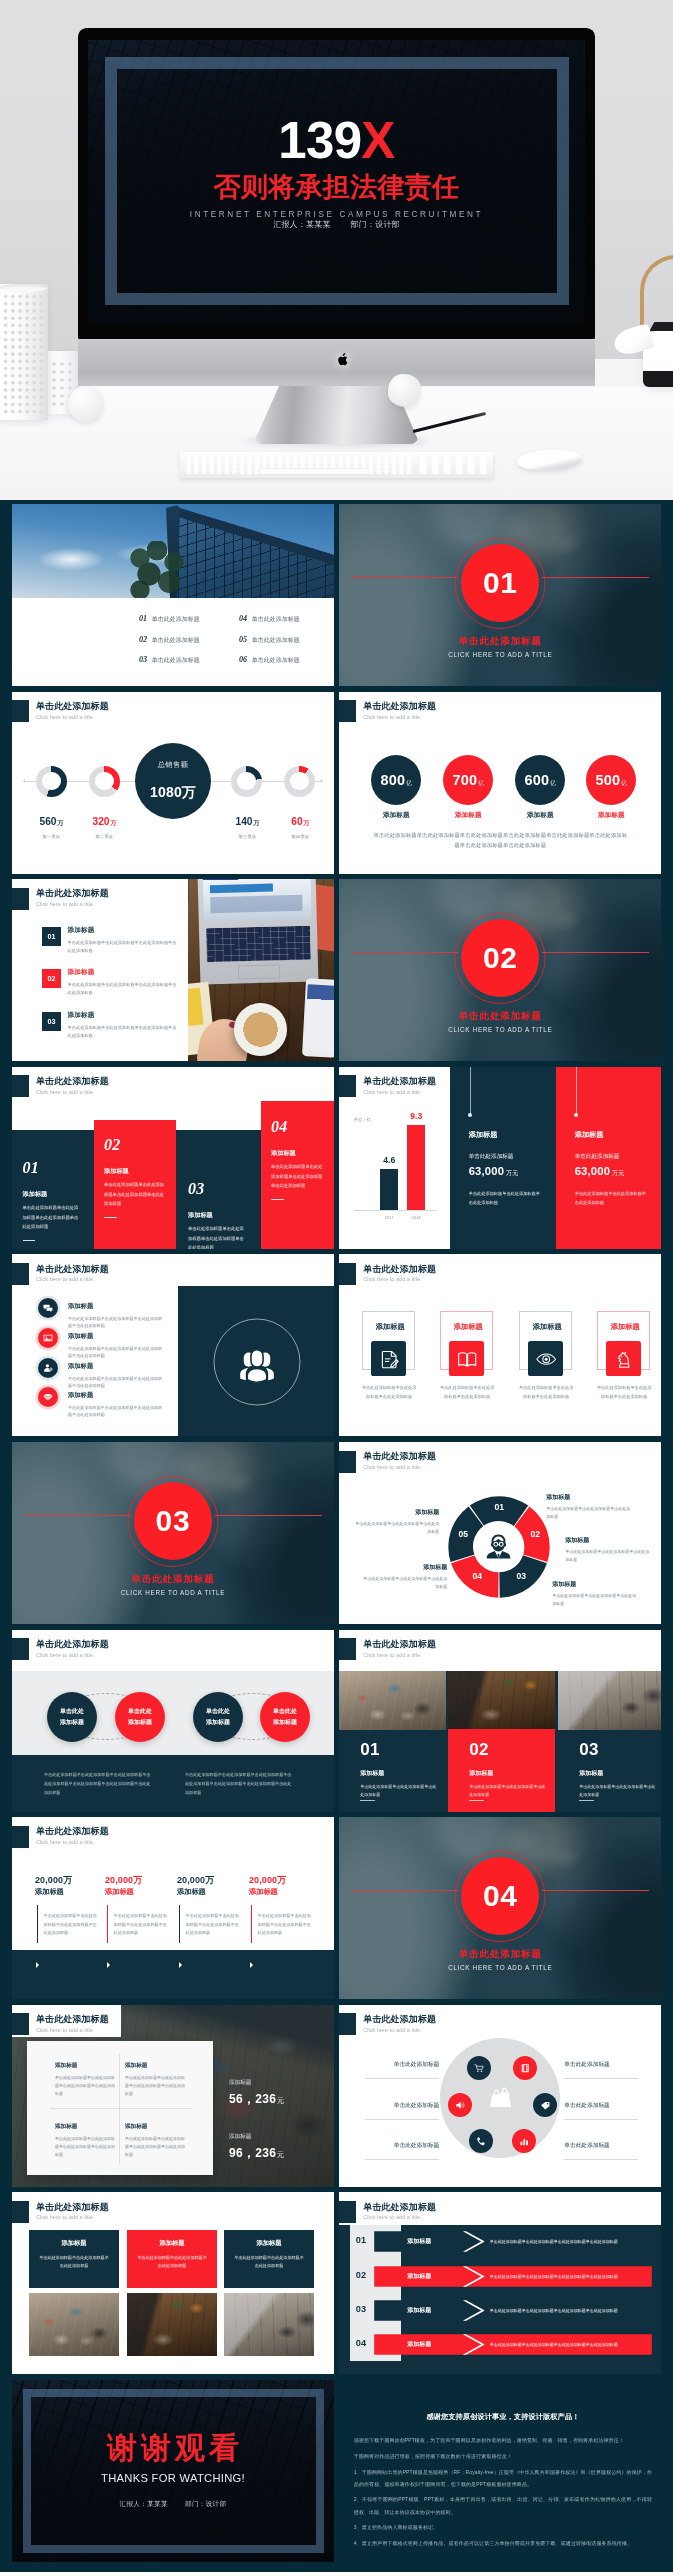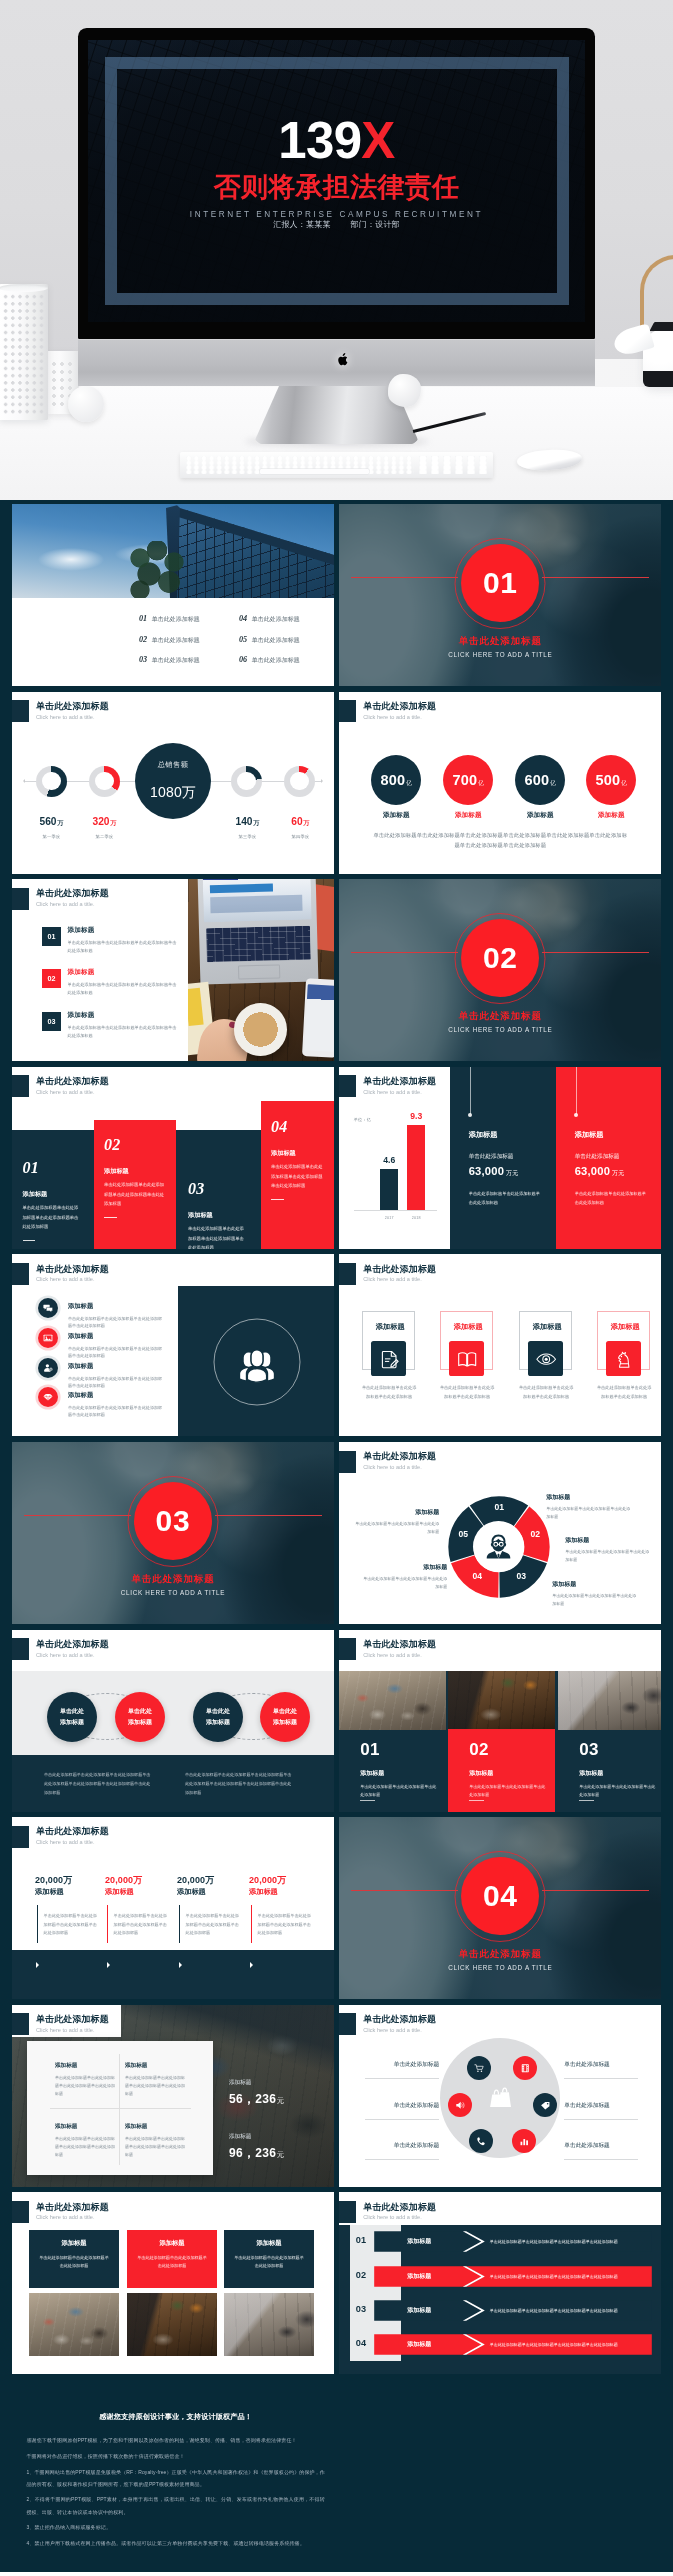--- a/index.html
+++ b/index.html
@@ -163,21 +163,21 @@
 
 
 .s-donut{background:#fff}
 .dn-axis{position:absolute;left:13px;width:296px;top:89px;height:0.7px;background:#d4d6d9}
 .dn-arrow-l{position:absolute;left:10.5px;top:87px;width:0;height:0;border:2.6px solid transparent;border-right-color:#c9cbce;border-left:0}
 .dn-arrow-r{position:absolute;left:309px;top:87px;width:0;height:0;border:2.6px solid transparent;border-left-color:#c9cbce;border-right:0}
 .dn{position:absolute;top:74px;width:31px;height:31px;border-radius:50%;z-index:2}
 .dn i{position:absolute;left:6.3px;top:6.3px;right:6.3px;bottom:6.3px;background:#fff;border-radius:50%}
 .dn-center{position:absolute;left:123px;top:51px;width:76px;height:76px;border-radius:50%;background:#11303f;z-index:3;display:flex;flex-direction:column;align-items:center;justify-content:center;color:#fff}
 .dn-cl{font-size:7.2px;letter-spacing:0.5px;color:#e6ebee}
-.dn-cv{margin-top:14px;font-size:14px;font-weight:normal;letter-spacing:0.2px}
+.dn-cv{margin-top:14px;font-size:14px;font-weight:bold;letter-spacing:0.2px}
 .dn-lab{position:absolute;top:124px;width:49px;text-align:center}
 .dn-v{font-size:10.2px;font-weight:bold;letter-spacing:0}
 .dn-v em{font-size:6.3px;font-style:normal;margin-left:0.7px}
 .dn-s{margin-top:6.6px;font-size:4.2px;color:#6f7c85;letter-spacing:0.3px}
 
 
 .s-circ{background:#fff}
 .cb{position:absolute;top:63px;width:50px;height:50px;border-radius:50%;display:flex;align-items:baseline;justify-content:center;color:#fff}
 .cb-v{font-size:14.5px;font-weight:bold;letter-spacing:0.2px;line-height:50px}
 .cb-u{font-size:6px;font-style:normal;margin-left:0.7px;line-height:50px}
@@ -1195,20 +1195,32 @@
           <div class="ar-n">04</div>
           <div class="ar-head" style="background:#f8212b">
             <span class="ar-t">添加标题</span>
           </div>
           <div class="ar-sep"></div>
           <div class="ar-tail" style="background:#f8212b">
             <span class="ar-b">单击此处添加标题单击此处添加标题单击此处添加标题单击此处添加标题</span>
           </div>
         </div>
       </div>
+      <div class="sl th">
+        <div class="th-photo"></div>
+        <div class="th-glass2"></div>
+        <div class="th-glass"></div>
+        <div class="th-dark"></div>
+        <div class="th-frame"></div>
+        <div class="th-in">
+          <div class="th-cn">谢谢观看</div>
+          <div class="th-en">THANKS FOR WATCHING!</div>
+          <div class="th-meta"><span>汇报人：某某某</span><span>部门：设计部</span></div>
+        </div>
+      </div>
       <div class="lic">
         <h4>感谢您支持原创设计事业，支持设计版权产品！</h4>
         <p>感谢您下载千图网原创PPT模板，为了您和千图网以及原创作者的利益，谢绝复制、传播、销售，否则将承担法律责任！</p>
         <p>千图网将对作品进行维权，按照传播下载次数的十倍进行索取赔偿金！</p>
         <p>1、千图网网站出售的PPT模版是免版税类（RF：Royalty-free）正版受《中华人民共和国著作权法》和《世界版权公约》的保护，作品的所有权、版权和著作权归千图网所有，您下载的是PPT模板素材使用商品。</p>
         <p>2、不得将千图网的PPT模版、PPT素材，本身用于再出售，或者出租、出借、转让、分销、发布或者作为礼物供他人使用，不得转授权、出版、转让本协议或本协议中的权利。</p>
         <p>3、禁止把作品纳入商标或服务标记。</p>
         <p>4、禁止用户用下载格式在网上传播作品。或者作品可以让第三方单独付费或共享免费下载、或通过转移电话服务系统传播。</p>
       </div>
     </div>

